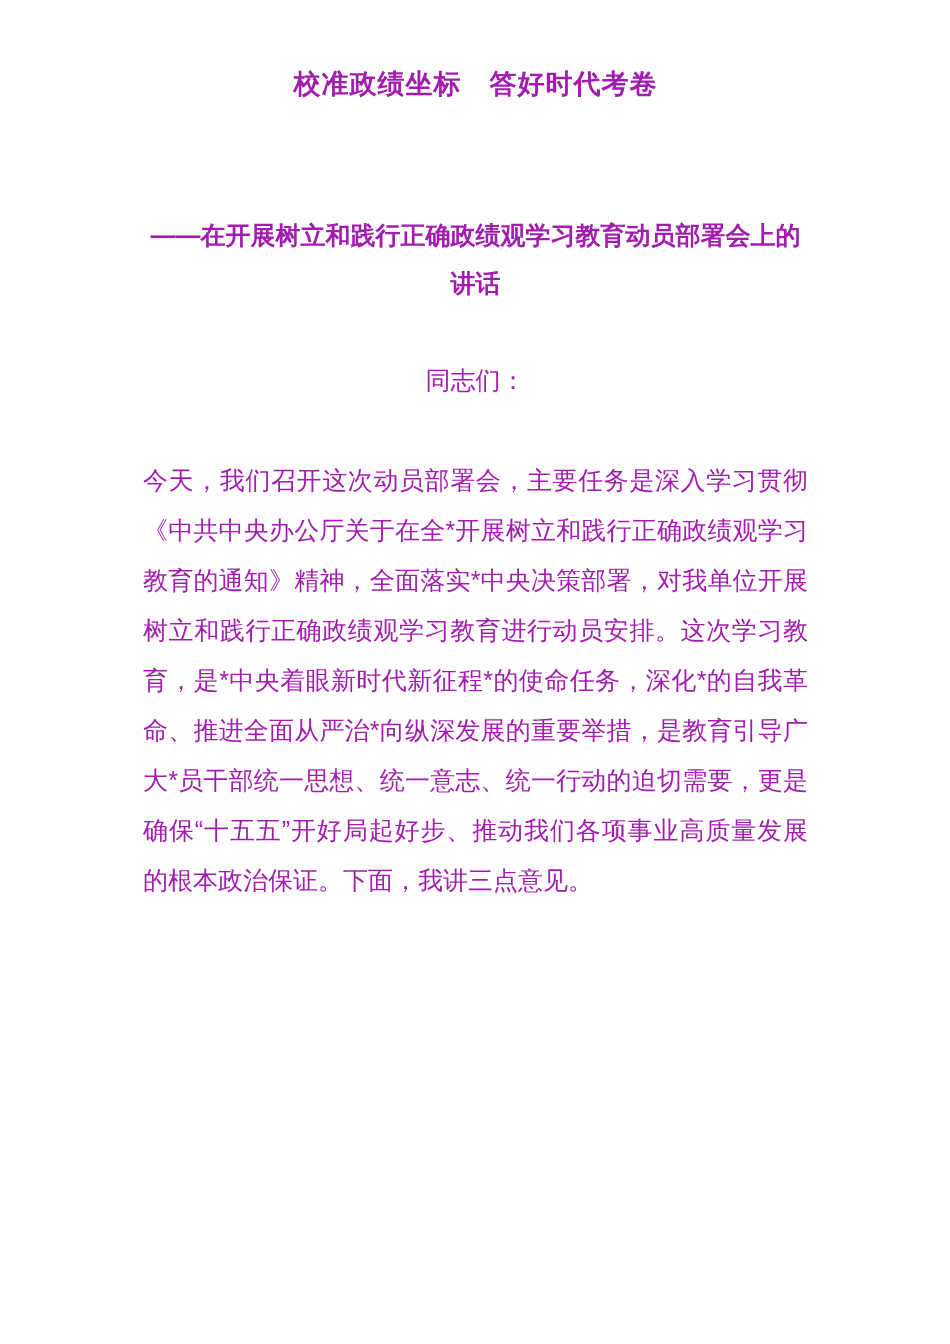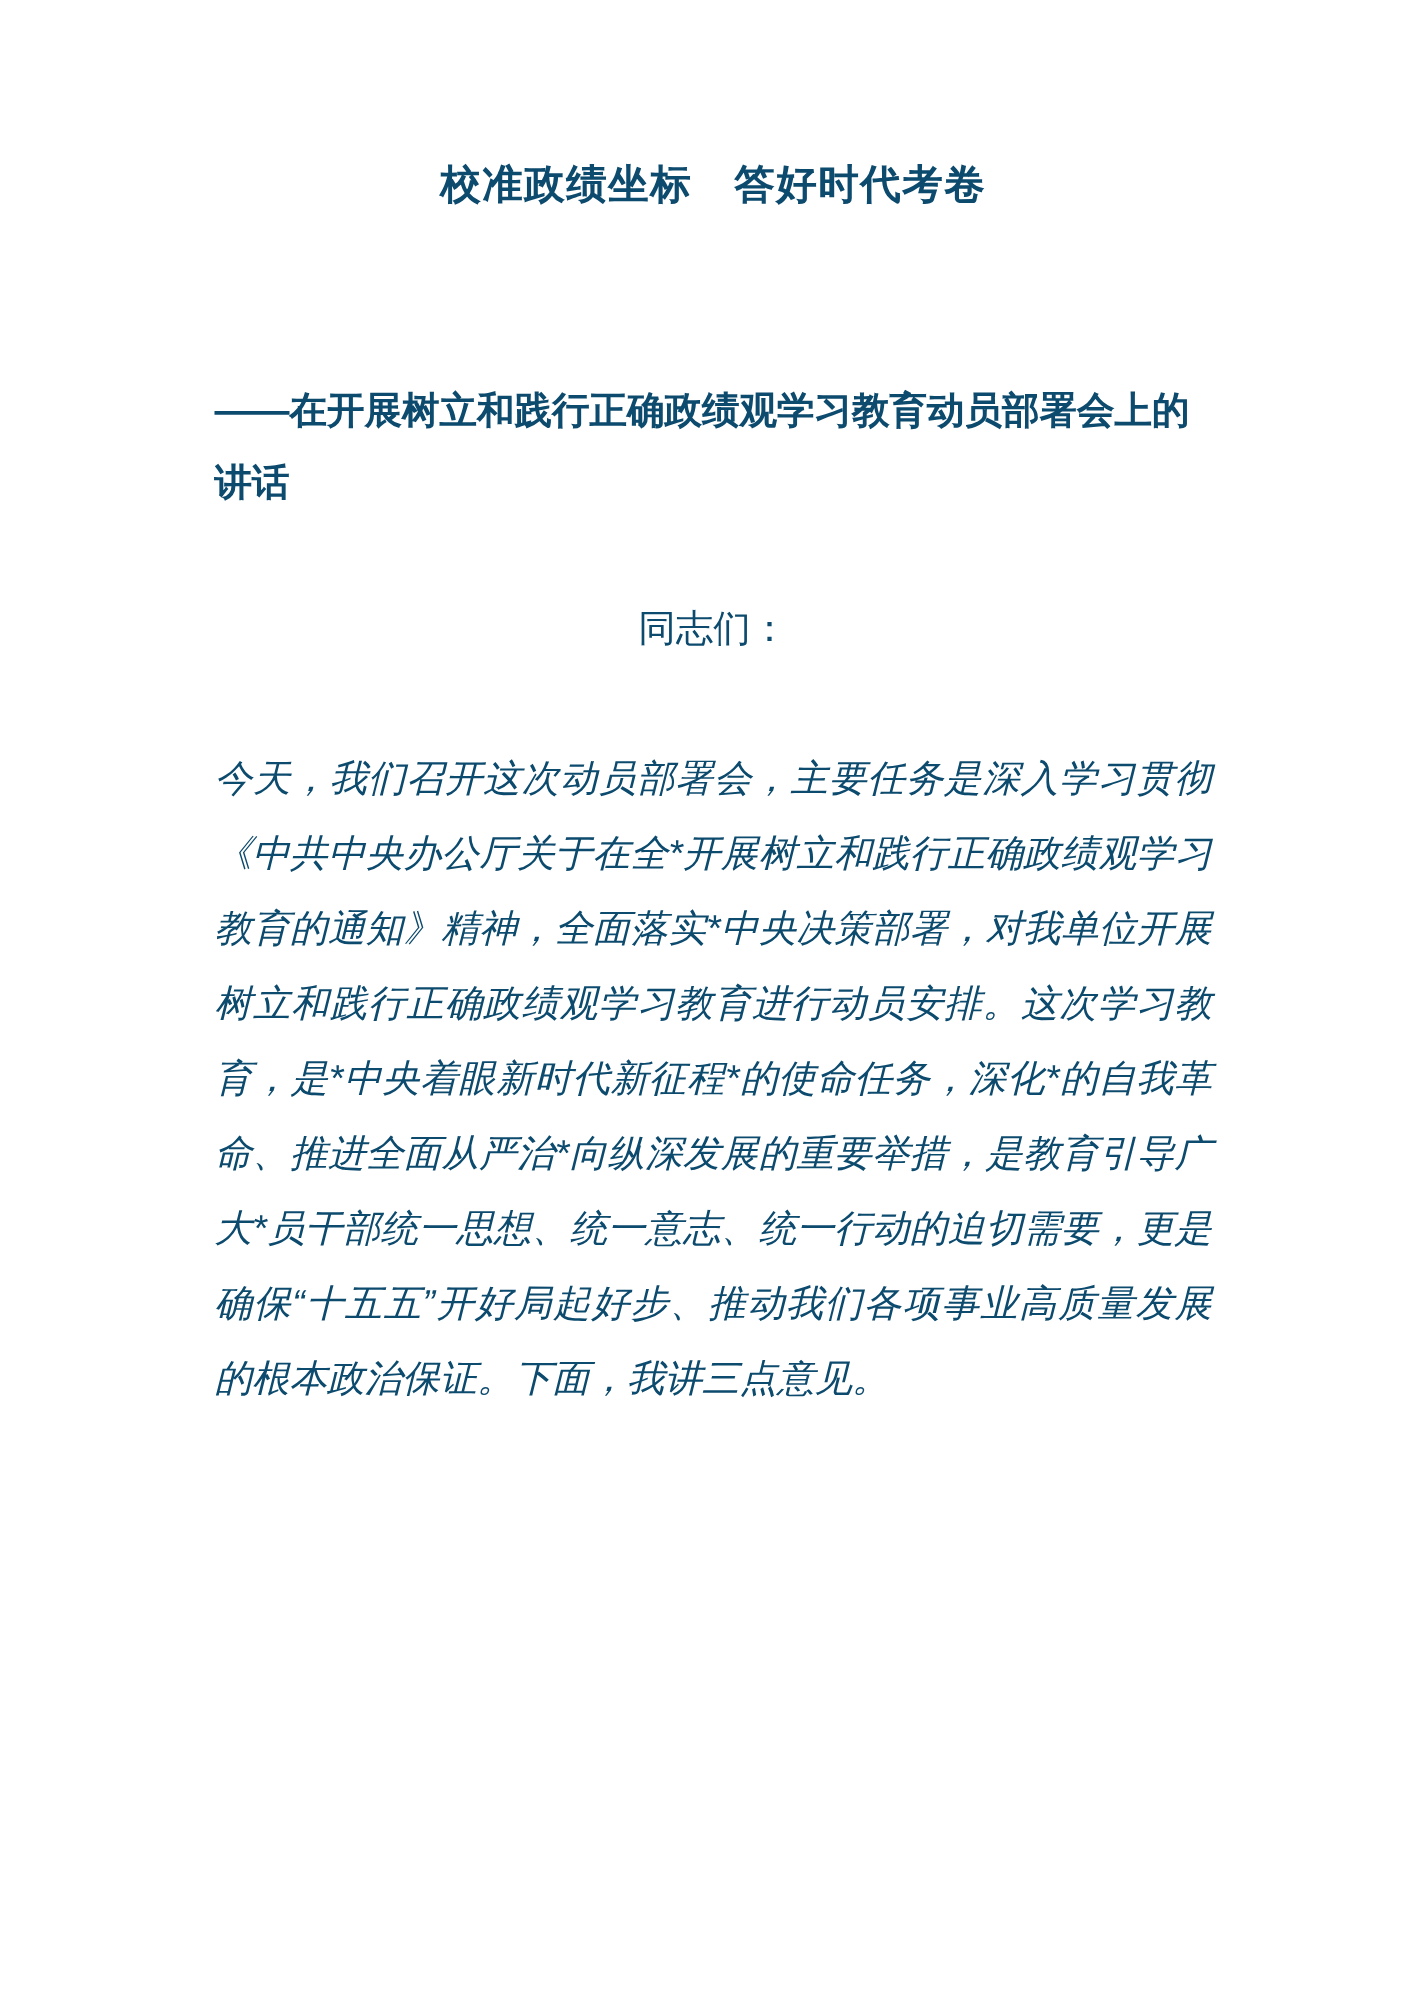--- a/index.html
+++ b/index.html
@@ -7,54 +7,54 @@
     padding: 0;
     background: #ffffff;
   }
   .page {
     position: relative;
     width: 950px;
     height: 1344px;
     margin: 0 auto;
     background: #ffffff;
     box-sizing: border-box;
-    padding: 108px 142px 0 143px;
+    padding: 69px 142px 0 143px;
     font-family: "Liberation Sans", "DejaVu Sans", sans-serif;
-    color: #0c4a6e;
+    color: #a21caf;
     overflow: hidden;
   }
   .doc-title {
     margin: 0 0 112px 0;
     font-size: 27px;
     line-height: 30px;
     font-weight: bold;
     text-align: center;
     letter-spacing: 1px;
   }
   .doc-subtitle {
     margin: 0 0 48px 0;
     font-size: 25px;
     line-height: 48px;
     font-weight: bold;
+    text-align: center;
   }
   .doc-greeting {
     margin: 0 0 50px 0;
     font-size: 25px;
     line-height: 50px;
     font-weight: normal;
     text-align: center;
   }
   .doc-paragraph {
     margin: 0 0 54px 0;
     font-size: 25px;
     line-height: 50px;
     font-weight: normal;
     text-align: justify;
     text-justify: inter-ideograph;
-    font-style: italic;
   }
   .doc-section-heading {
     margin: 0;
     font-size: 25px;
     line-height: 44px;
     font-weight: bold;
     text-align: justify;
     text-justify: inter-ideograph;
   }
 </style>

